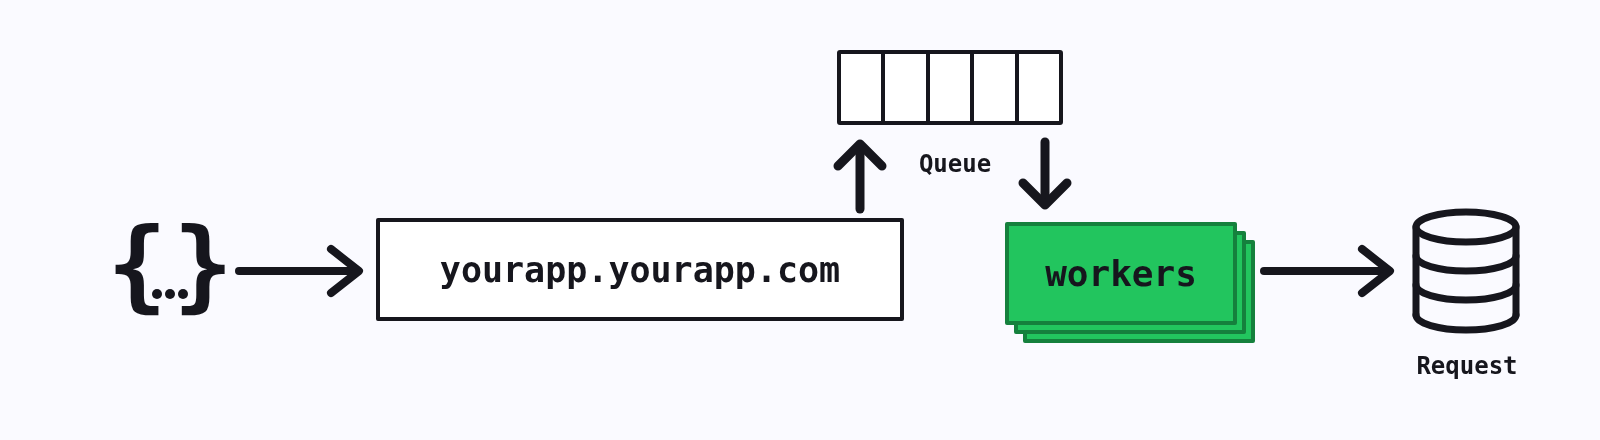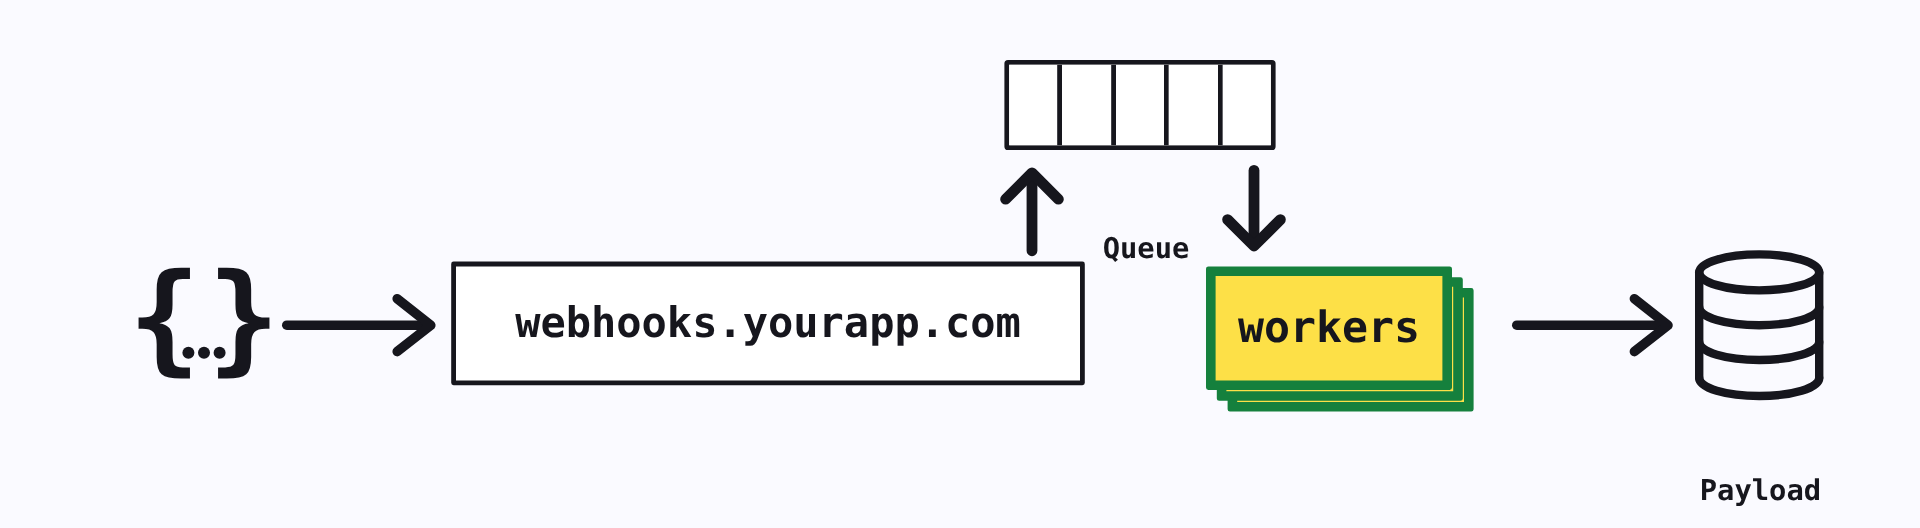--- a/index.html
+++ b/index.html
@@ -30,21 +30,21 @@
   }
   .dots-row {
     display: flex; gap: 3px; margin: 0 -4px;
     transform: translateY(29px);
   }
   .dot { width: 10px; height: 10px; border-radius: 50%; background: #16161d; }
 
   
   .caption {
     font-size: 24px; font-weight: bold; line-height: 28px;
-    white-space: nowrap; transform: translateX(-50%); margin-top: 43px;
+    white-space: nowrap; transform: translateX(-50%);
   }
 
   
   .node-box {
     background: #ffffff;
     border: 4px solid #16161d;
     border-radius: 2px;
     box-sizing: border-box;
     display: flex; align-items: center; justify-content: center;
   }
@@ -59,22 +59,22 @@
     border-radius: 3px;
     display: flex; align-items: stretch; justify-content: flex-start;
     padding: 0;
   }
   .queue-cell { flex: 1 1 0; border-right: 4px solid #16161d; background: #ffffff; }
   .queue-cell:last-child { border-right: none; }
 
   
   .workers-stack { left: 1005px; top: 222px; width: 252px; height: 123px; }
   .worker-layer {
-    position: absolute; width: 205px; height: 103px;
-    background: #fde047; border: 8px solid #15803d; border-radius: 2px;
+    position: absolute; width: 232px; height: 103px;
+    background: #22c55e; border: 4px solid #15803d; border-radius: 2px;
     box-sizing: border-box;
     display: flex; align-items: center; justify-content: center;
   }
   .worker-layer .box-text { font-size: 36px; }
 
   svg.stroke-art { display: block; overflow: visible; }
   svg.stroke-art * {
     stroke: #16161d; fill: none;
     stroke-linecap: round; stroke-linejoin: round;
   }
@@ -93,21 +93,21 @@
       </span>
     <span class="brace">}</span>
   </div>
 
   <svg class="abs stroke-art" style="left:237px; top:241px;" width="132" height="60">
     <line x1="2" y1="30" x2="116" y2="30" stroke-width="8"></line>
     <polyline points="94,8 122,30 94,52" stroke-width="8"></polyline>
   </svg>
 
   <div class="abs node-box server-box">
-    <span class="box-text">webhooks.yourapp.com</span>
+    <span class="box-text">yourapp.yourapp.com</span>
   </div>
 
   <svg class="abs stroke-art" style="left:830px; top:139px;" width="60" height="72">
     <line x1="30" y1="70" x2="30" y2="7" stroke-width="9"></line>
     <polyline points="8,27 30,5 52,27" stroke-width="9"></polyline>
   </svg>
 
   <div class="abs node-box queue-box">
       <div class="queue-cell"></div>
       <div class="queue-cell"></div>
@@ -136,15 +136,15 @@
   </svg>
 
   <svg class="abs stroke-art" style="left:1410px; top:208px;" width="112" height="126" viewBox="0 0 112 126">
     <ellipse cx="56" cy="19" rx="50" ry="15" stroke-width="7"></ellipse>
     <line x1="6" y1="19" x2="6" y2="107" stroke-width="7"></line>
     <line x1="106" y1="19" x2="106" y2="107" stroke-width="7"></line>
     <path d="M6,48 A50,15 0 0 0 106,48" stroke-width="7"></path>
     <path d="M6,77 A50,15 0 0 0 106,77" stroke-width="7"></path>
     <path d="M6,107 A50,15 0 0 0 106,107" stroke-width="7"></path>
   </svg>
-  <div class="abs caption" style="left:1467px; top:352px;">Payload</div>
+  <div class="abs caption" style="left:1467px; top:352px;">Request</div>
 
 </div>
 
 </body></html>

